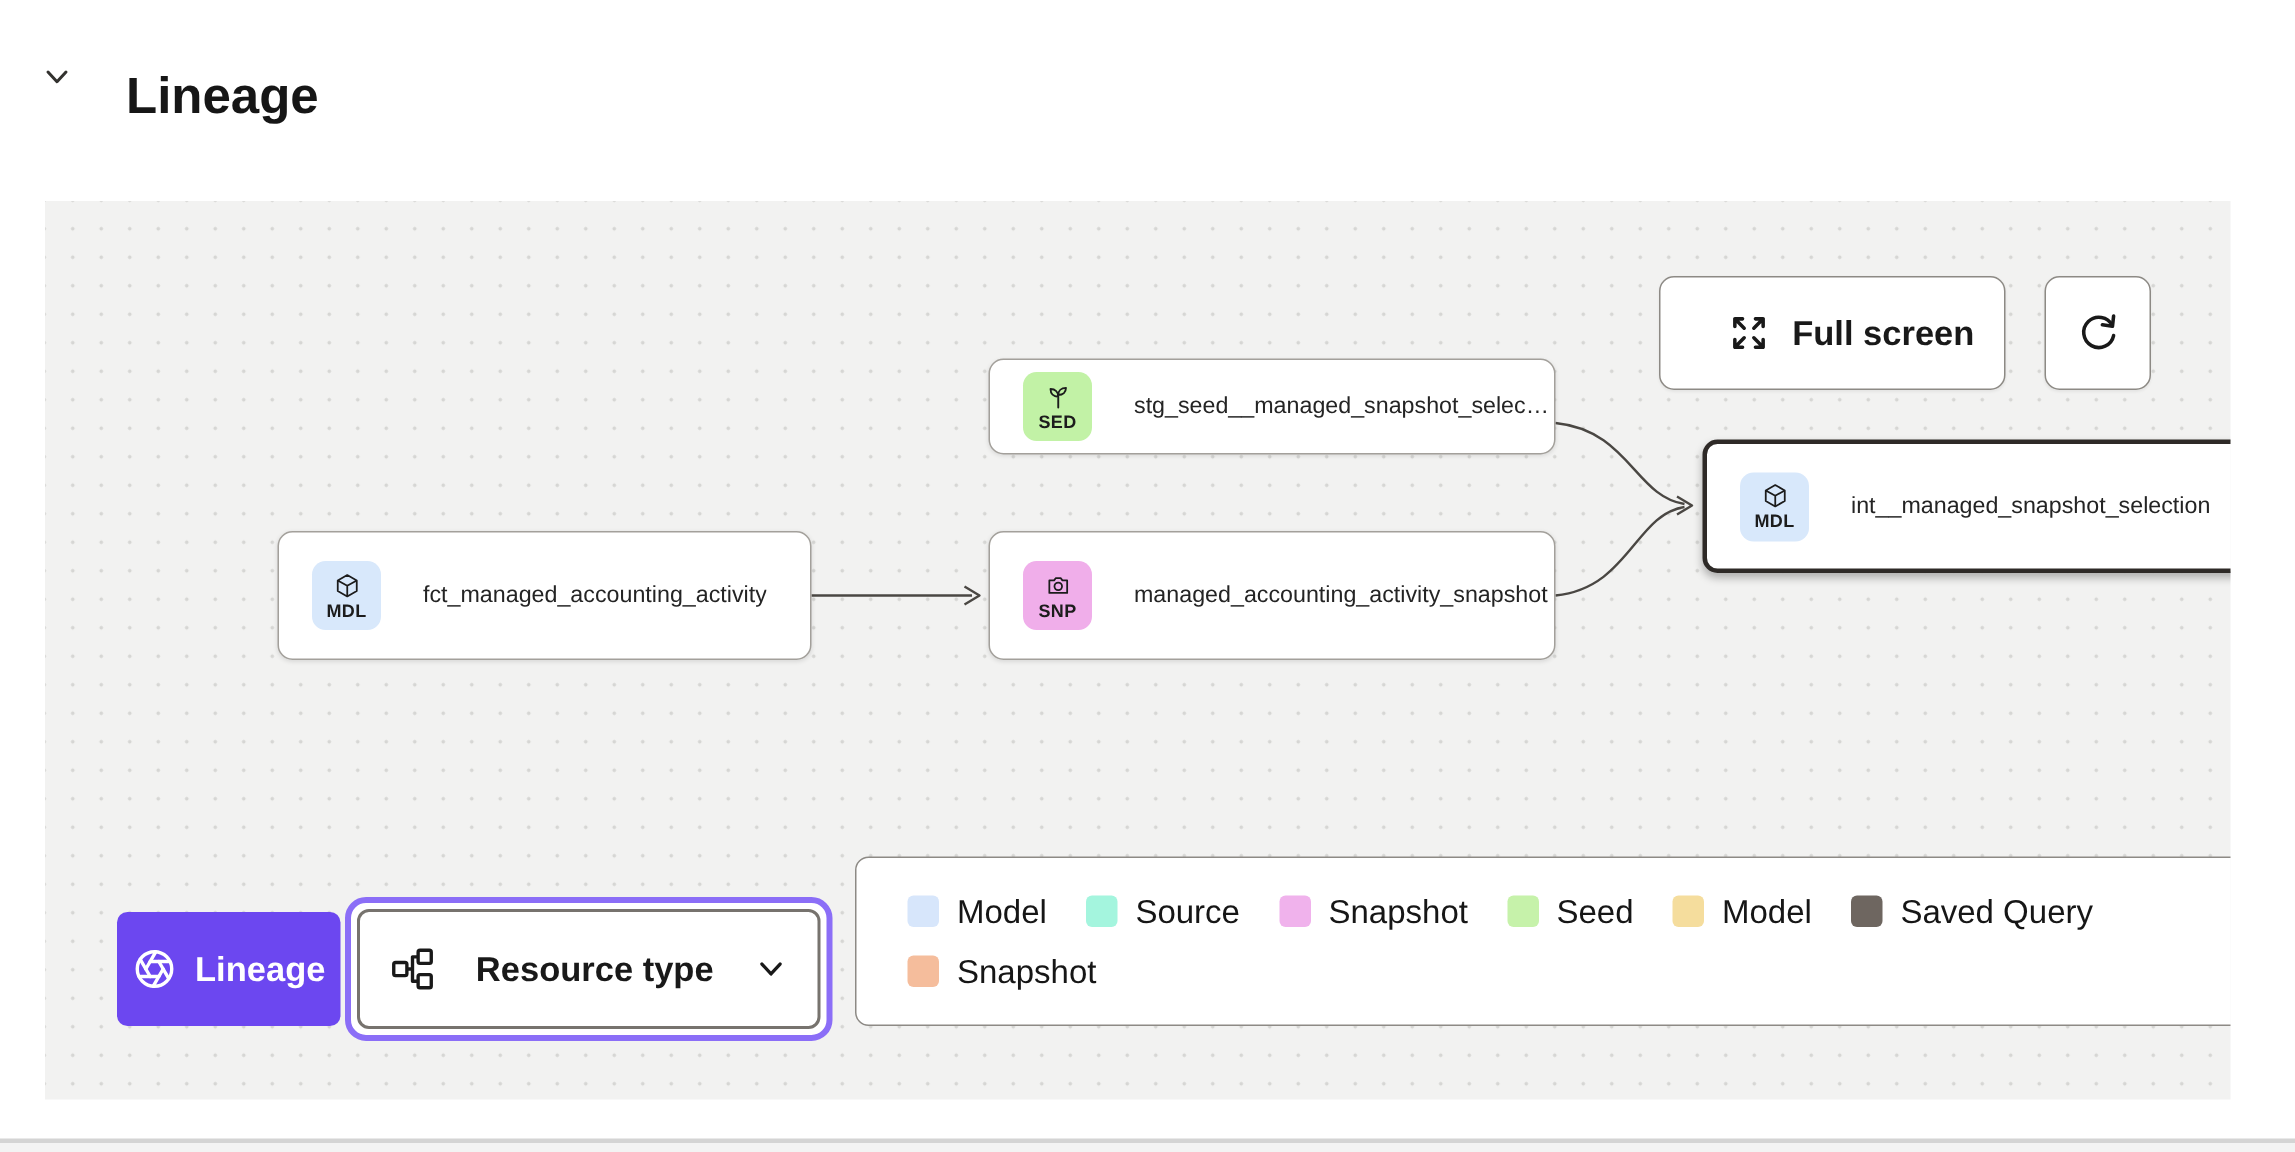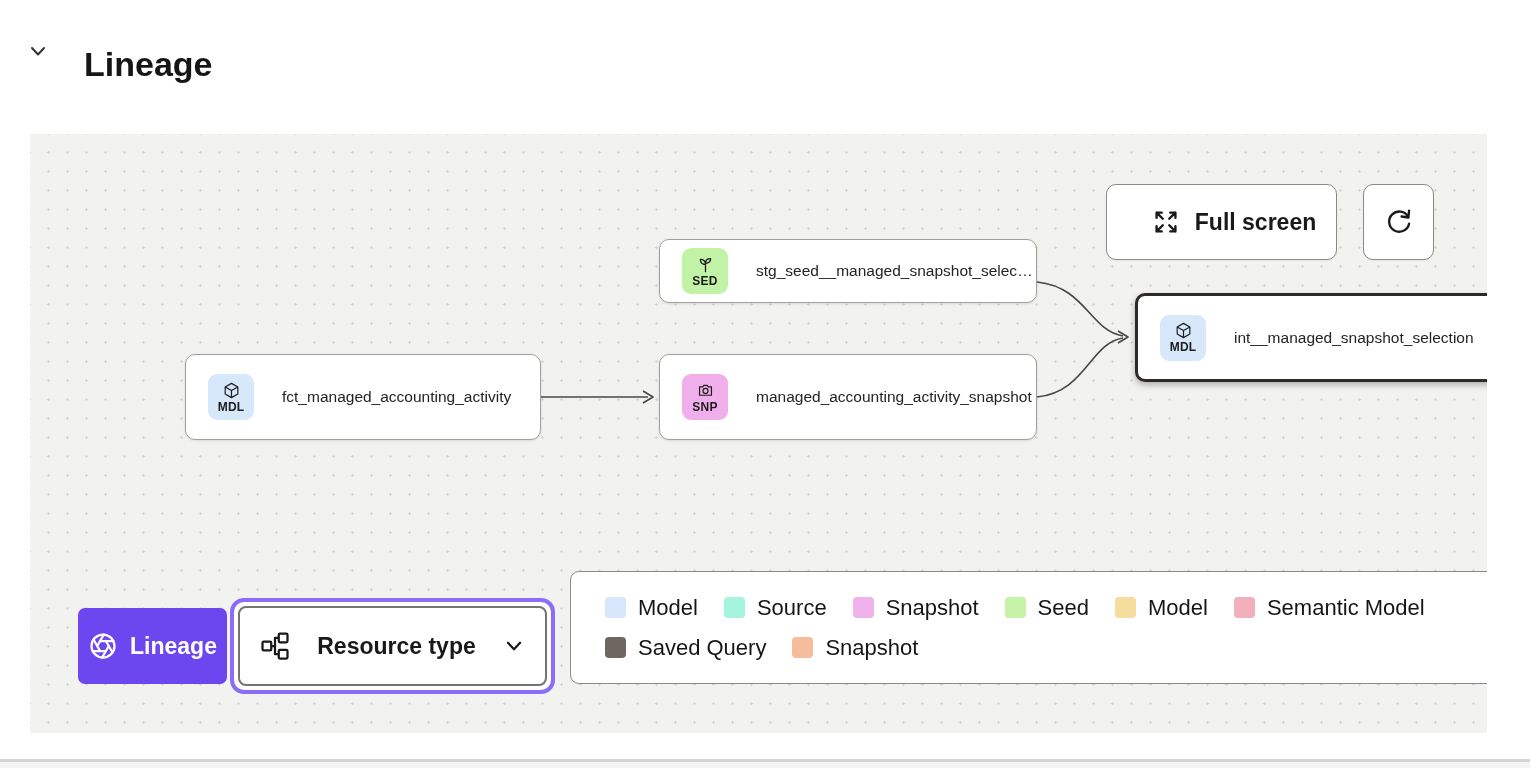--- a/index.html
+++ b/index.html
@@ -162,24 +162,20 @@
         <span class="swatch" style="background: rgb(240, 178, 236);"></span>
         <span class="l-label">Snapshot</span>
       </div>
       <div class="legend-item">
         <span class="swatch" style="background: rgb(198, 242, 170);"></span>
         <span class="l-label">Seed</span>
       </div>
       <div class="legend-item">
         <span class="swatch" style="background: rgb(245, 221, 157);"></span>
         <span class="l-label">Model</span>
-      </div>
-      <div class="legend-item">
-        <span class="swatch" style="background: rgb(242, 175, 188);"></span>
-        <span class="l-label">Semantic Model</span>
       </div>
       <div class="legend-item">
         <span class="swatch" style="background: rgb(110, 102, 96);"></span>
         <span class="l-label">Saved Query</span>
       </div>
       <div class="legend-item">
         <span class="swatch" style="background: rgb(245, 189, 156);"></span>
         <span class="l-label">Snapshot</span>
       </div>
     </div>

